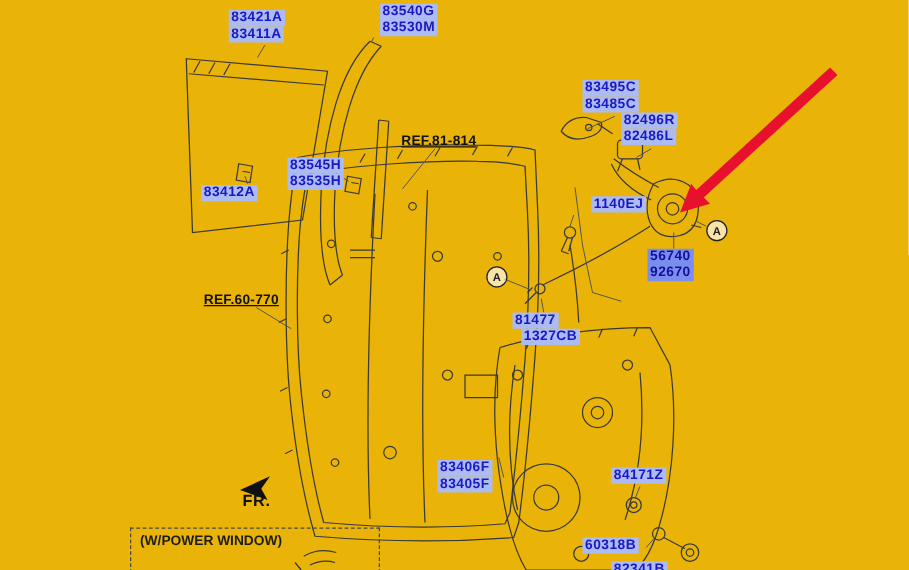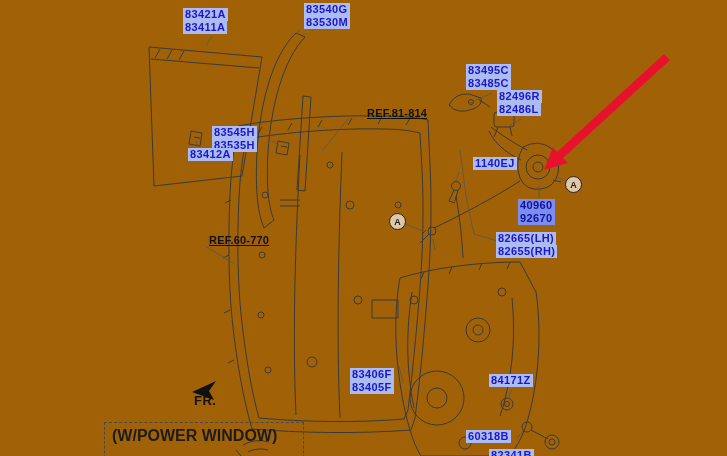--- a/index.html
+++ b/index.html
@@ -1,25 +1,25 @@
 <!DOCTYPE html>
 <html><head>
 <meta charset="utf-8">
 <style>
   html,body{margin:0;padding:0;background:#fff;}
   body{font-family:"Liberation Sans",sans-serif;}
-  .canvas{position:relative;width:727px;height:456px;background:#a16207;overflow:hidden;}
+  .canvas{position:relative;width:727px;height:456px;background:#eab308;overflow:hidden;}
   .canvas>svg{position:absolute;left:0;top:0;z-index:1;}
   .part-label{position:absolute;display:flex;flex-direction:column;align-items:flex-start;z-index:3;cursor:pointer;}
   .pl-line{display:inline-block;background:#adbbf3;color:#1a18c4;font-size:11px;font-weight:bold;line-height:13px;padding:0 2px;letter-spacing:.4px;white-space:nowrap;}
   .part-label.selected .pl-line{background:#7b8eee;color:#12109c;}
   .part-label.indent2 .pl-line:nth-child(2){margin-left:7px;}
-  .ref-label{position:absolute;z-index:3;color:#111;font-size:11px;font-weight:bold;text-decoration:underline;letter-spacing:.2px;white-space:nowrap;cursor:pointer;margin-left:46px;}
+  .ref-label{position:absolute;z-index:3;color:#111;font-size:11px;font-weight:bold;text-decoration:underline;letter-spacing:.2px;white-space:nowrap;cursor:pointer;}
   .fr-label{position:absolute;z-index:3;color:#111;font-size:13px;font-weight:bold;letter-spacing:.5px;padding-left:17px;}
-  .pw-label{position:absolute;z-index:3;color:#1c1c1c;font-size:16px;font-weight:bold;white-space:nowrap;}
+  .pw-label{position:absolute;z-index:3;color:#1c1c1c;font-size:11px;font-weight:bold;white-space:nowrap;}
   .callout-a{position:absolute;z-index:3;width:15px;height:15px;border:1.3px solid #222;border-radius:50%;display:flex;align-items:center;justify-content:center;font-size:9px;font-weight:bold;color:#222;background:rgba(255,255,255,.65);}
   .dashed-box{position:absolute;z-index:2;border:1.5px dashed #4a4a4a;border-bottom:none;}
 </style>
 </head>
 <body>
 
 <div class="canvas">
 
   <svg width="727" height="456" viewBox="0 0 727 456">
     <g stroke="#3a3a3a" stroke-width="1" fill="none">
@@ -158,55 +158,55 @@
   <div class="part-label" style="left:183px;top:8px;">
     <span class="pl-line">83421A</span>
     <span class="pl-line">83411A</span>
   </div>
 
   <div class="part-label" style="left:272px;top:3px;padding-left:32px;">
     <span class="pl-line">83540G</span>
     <span class="pl-line">83530M</span>
   </div>
 
-  <div class="part-label" style="left:212px;top:126px;">
+  <div class="part-label" style="left:230px;top:126px;">
     <span class="pl-line">83545H</span>
     <span class="pl-line">83535H</span>
   </div>
 
-  <div class="part-label" style="left:188px;top:148px;align-items:flex-end;">
+  <div class="part-label" style="left:161px;top:148px;align-items:flex-end;">
     <span class="pl-line">83412A</span>
   </div>
 
   <div class="ref-label" style="left:321px;top:107px;">REF.81-814</div>
 
   <div class="part-label" style="left:466px;top:64px;">
     <span class="pl-line">83495C</span>
     <span class="pl-line">83485C</span>
   </div>
 
   <div class="part-label" style="left:497px;top:90px;">
     <span class="pl-line">82496R</span>
     <span class="pl-line">82486L</span>
   </div>
 
   <div class="part-label" style="left:437px;top:157px;padding-left:36px;">
     <span class="pl-line">1140EJ</span>
   </div>
 
   <div class="part-label selected" style="left:518px;top:199px;">
-    <span class="pl-line">40960</span>
+    <span class="pl-line">56740</span>
     <span class="pl-line">92670</span>
   </div>
 
-  <div class="part-label" style="left:496px;top:232px;">
-    <span class="pl-line">82665(LH)</span>
-    <span class="pl-line">82655(RH)</span>
-  </div>
-
+
+  <div class="part-label indent2" style="left:410px;top:250px;">
+    <span class="pl-line">81477</span>
+    <span class="pl-line">1327CB</span>
+  </div>
 
   <div class="ref-label" style="left:163px;top:234px;">REF.60-770</div>
 
   <div class="part-label" style="left:350px;top:368px;justify-content:flex-end;">
     <span class="pl-line">83406F</span>
     <span class="pl-line">83405F</span>
   </div>
 
   <div class="part-label" style="left:489px;top:374px;">
     <span class="pl-line">84171Z</span>

